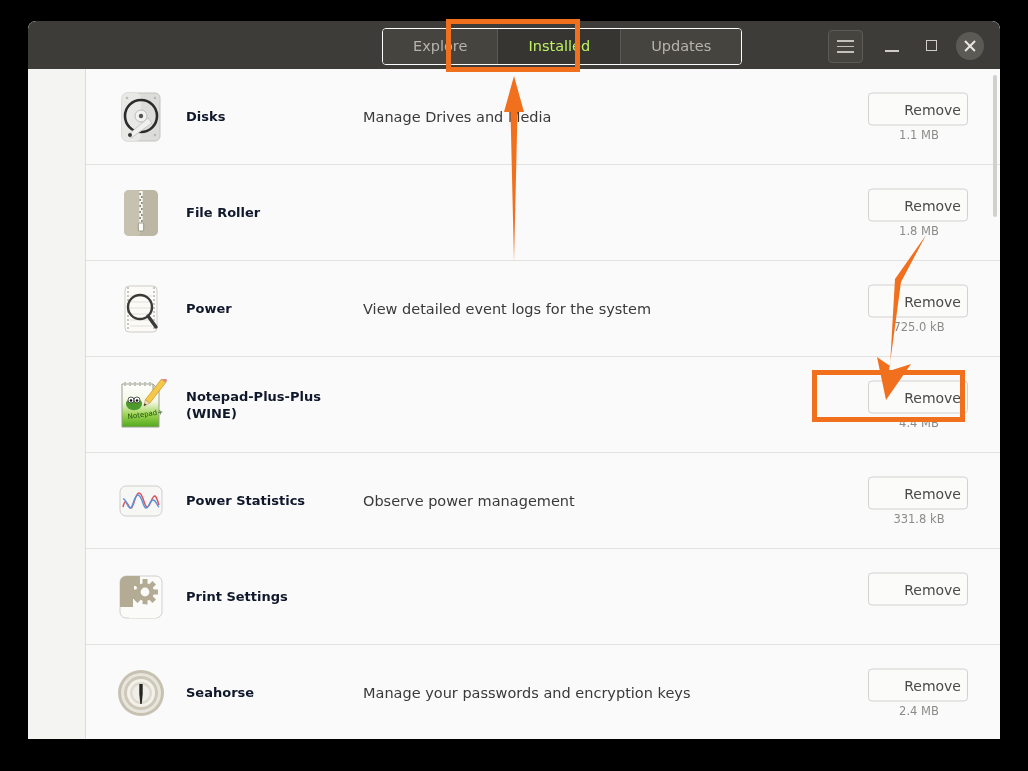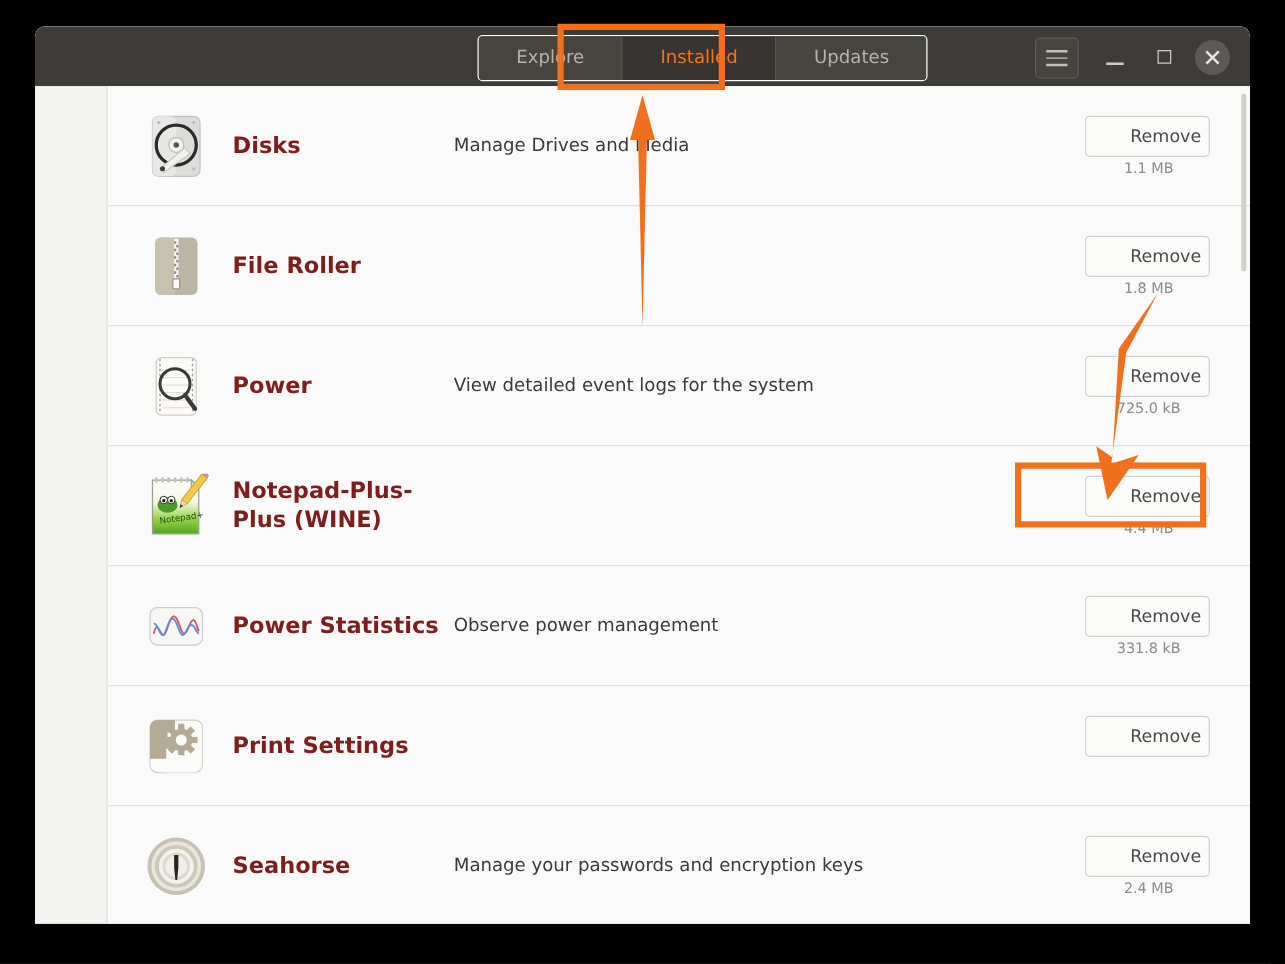--- a/index.html
+++ b/index.html
@@ -59,21 +59,21 @@
     border: none;
     border-right: 1px solid #5a5854;
     cursor: pointer;
     font-family: "DejaVu Sans", "Liberation Sans", sans-serif;
     box-sizing: border-box;
     white-space: nowrap;
   }
   .tab-btn:last-child { border-right: none; }
   .tab-btn.active {
     background: #373531;
-    color: #f97316;
+    color: #bef264;
   }
 
   #menu-button {
     position: absolute;
     right: 137px;
     top: 9px;
     width: 33px;
     height: 31px;
     border: 1px solid #5d5b56;
     border-radius: 4px;
@@ -166,23 +166,23 @@
     transform: translateY(-50%);
     width: 52px;
     height: 52px;
   }
   .app-name {
     position: absolute;
     left: 100px;
     top: 50%;
     transform: translateY(-50%);
     width: 170px;
-    font-size: 18px;
+    font-size: 13px;
     font-weight: bold;
-    color: #7f1d1d;
+    color: #0f172a;
     line-height: 1.32;
   }
   .app-desc {
     position: absolute;
     left: 277px;
     top: 50%;
     transform: translateY(-50%);
     width: 460px;
     font-size: 14.5px;
     color: #3a3a3a;

